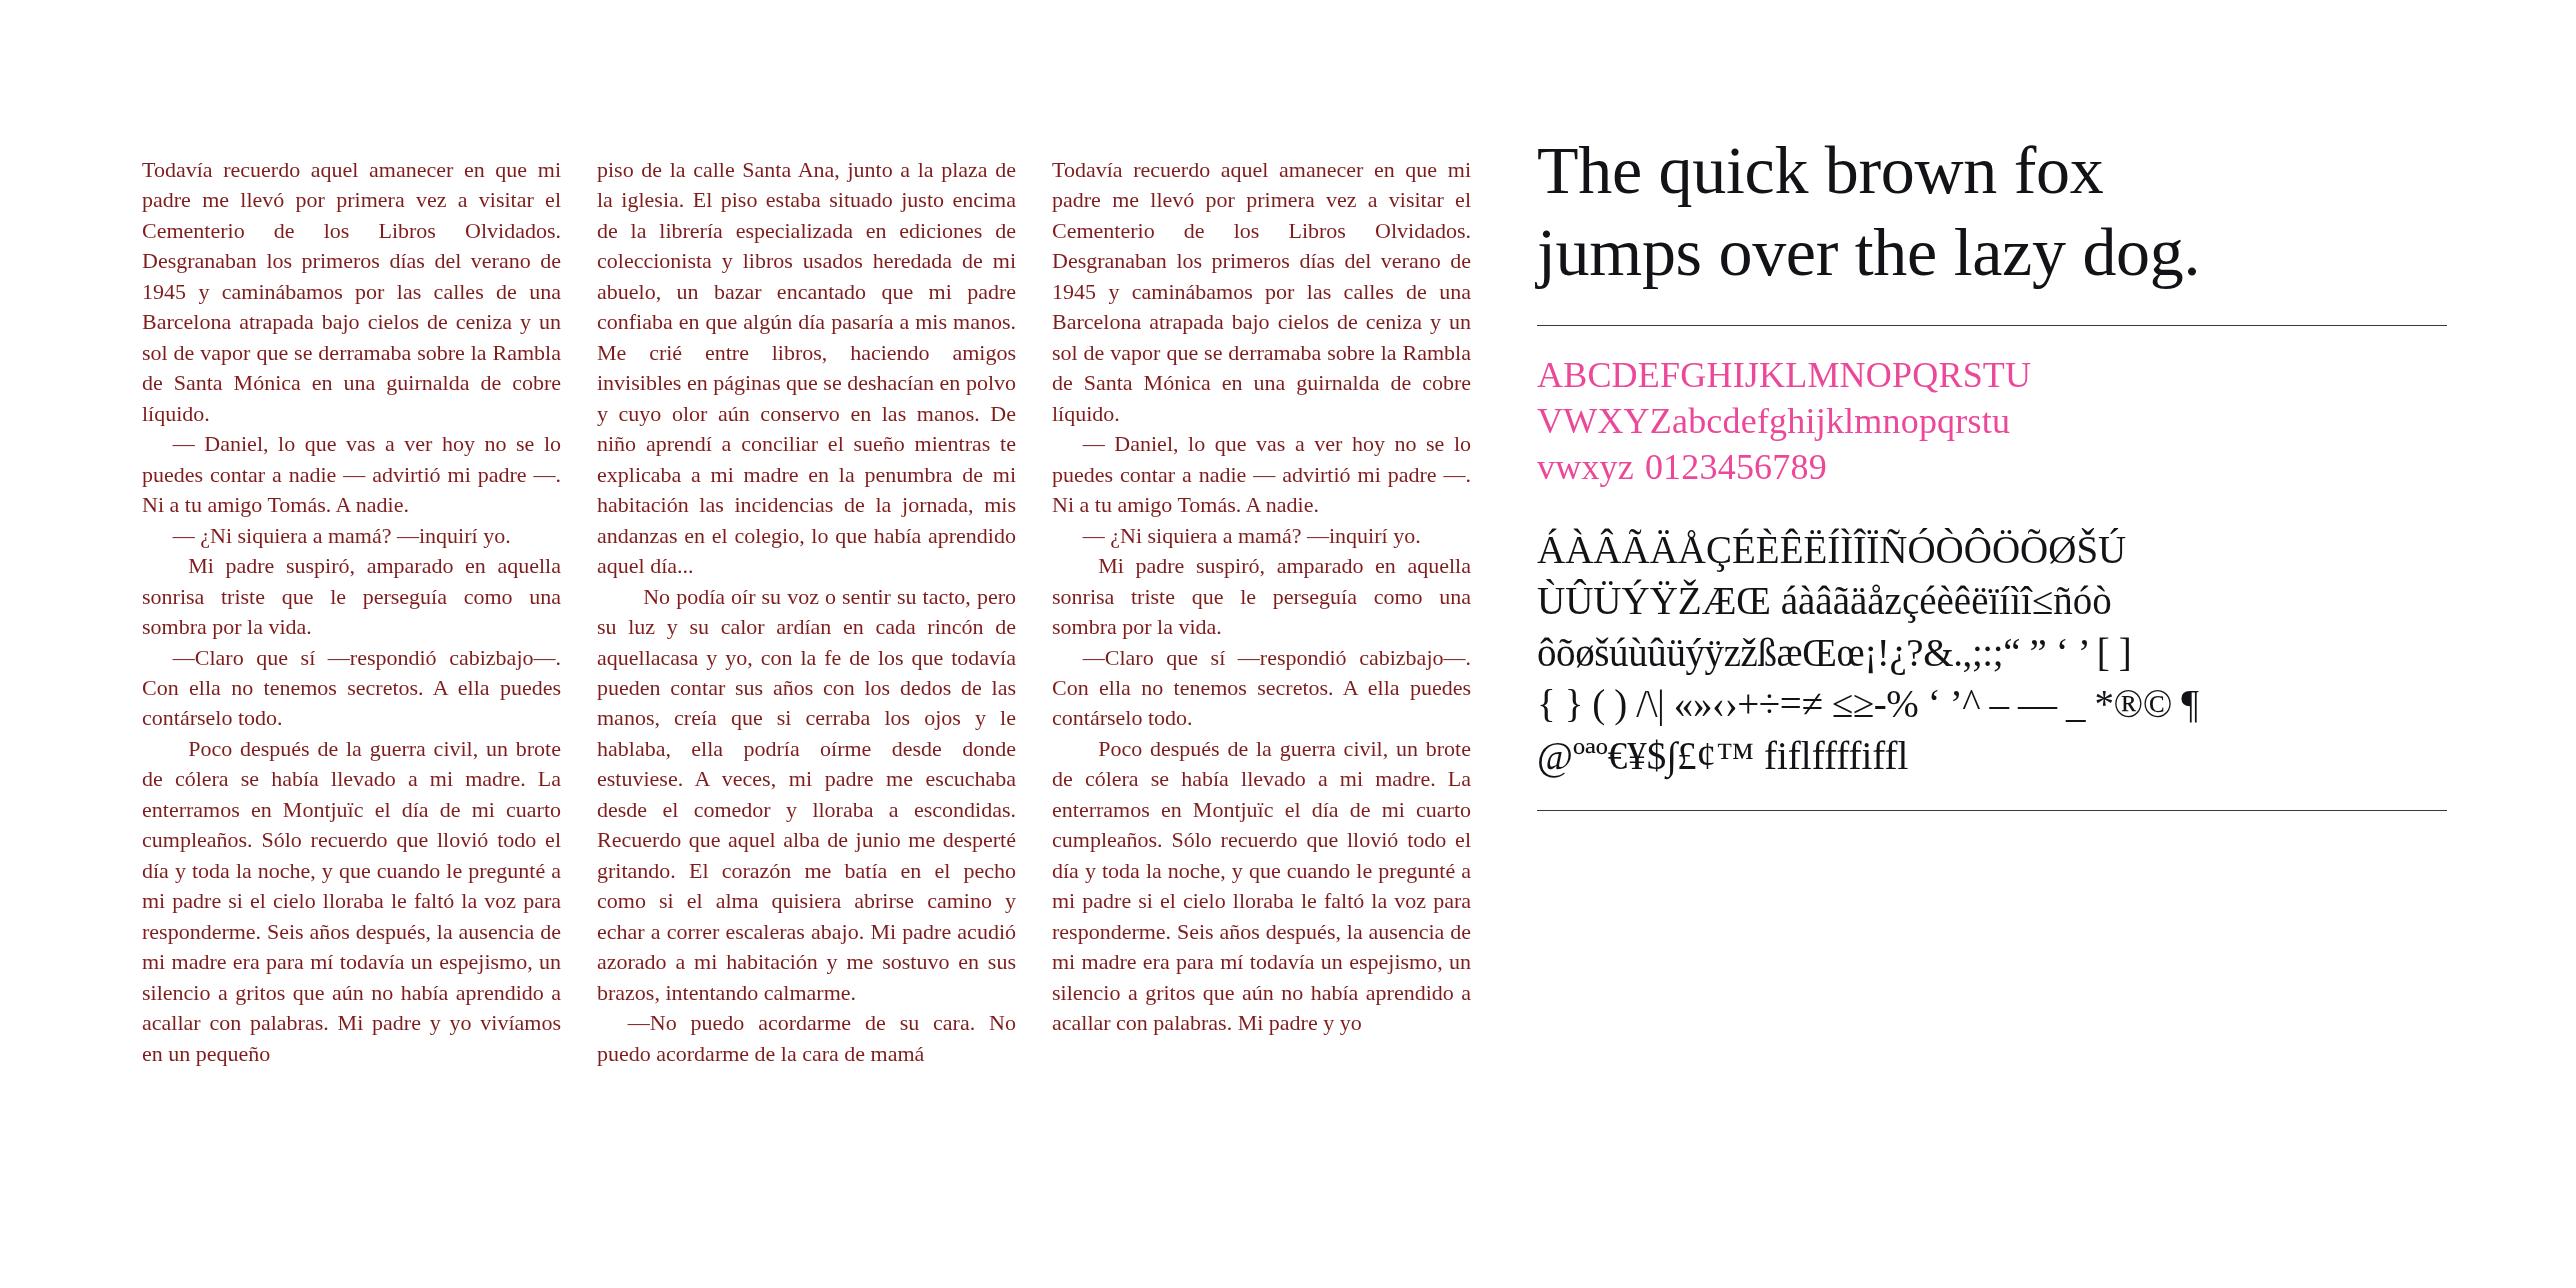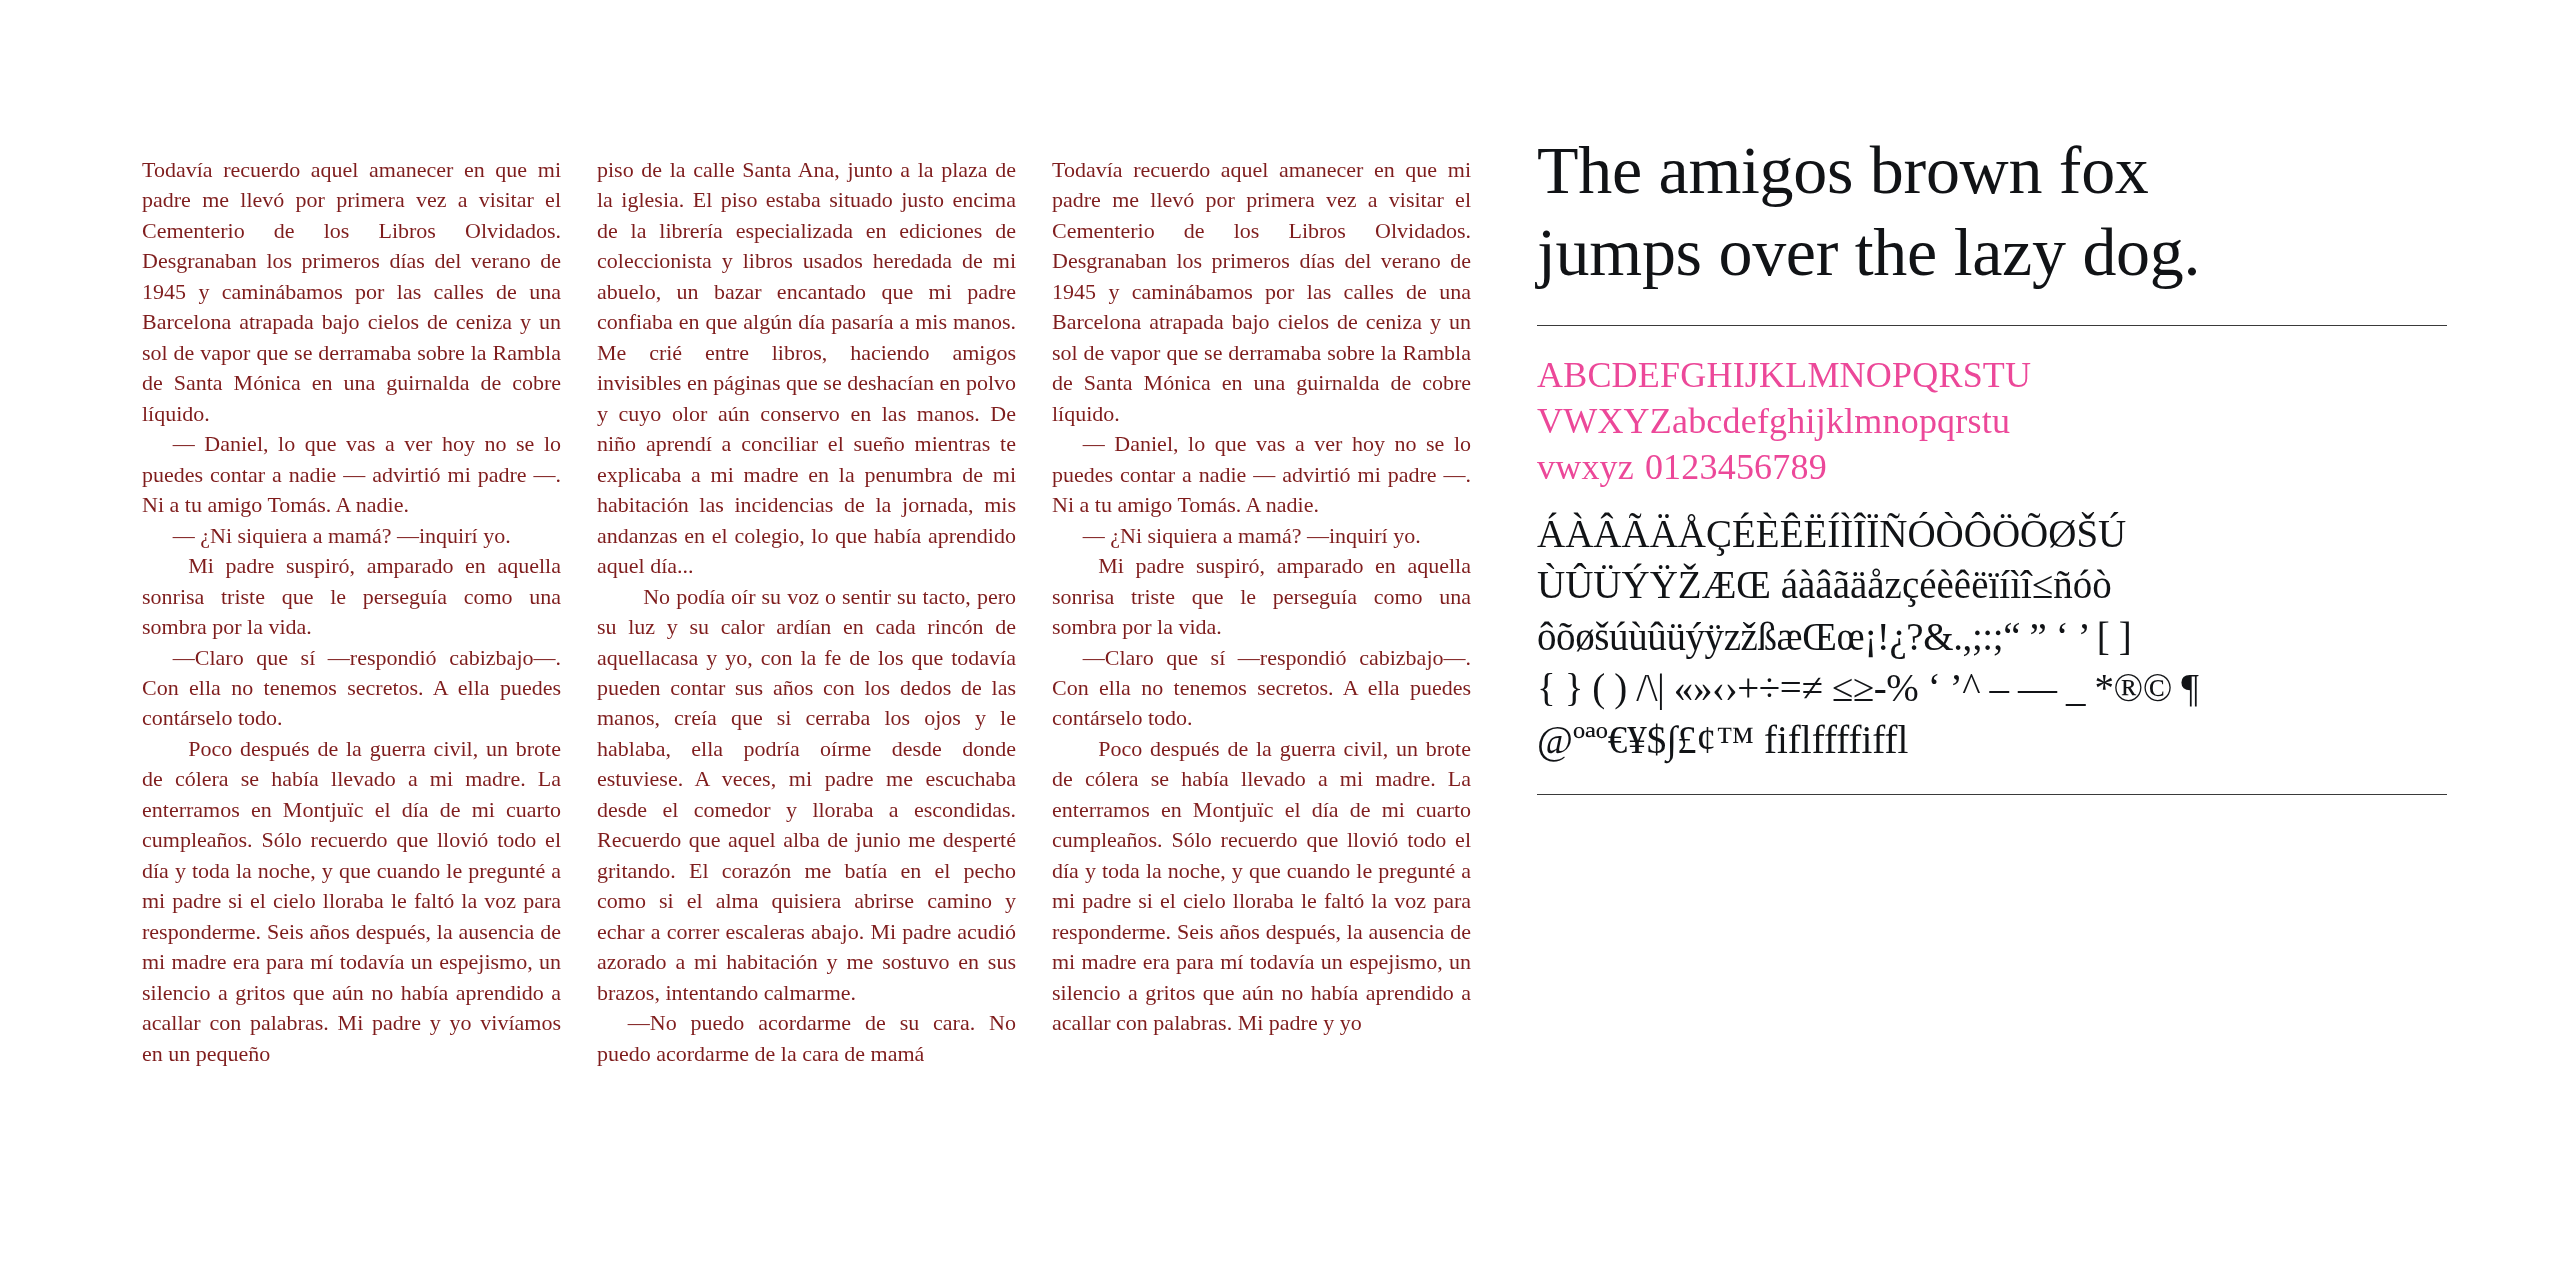--- a/index.html
+++ b/index.html
@@ -83,21 +83,21 @@
     letter-spacing: 0.2px;
     color: #ec4899;
     word-spacing: 1.7px;
   }
   .alphabet div { white-space: nowrap; }
   .glyphs {
     font-family: "Liberation Serif", serif;
     font-size: 39px;
     line-height: 1.32;
     color: #111316;
-    margin-top: 18px;
+    margin-top: 34px;
     letter-spacing: 0px;
   }
   .glyphs div { white-space: nowrap; }
   .glyphs .small { letter-spacing: -0.4px; }
 </style>
 </head>
 <body>
 
 <div class="sheet">
 
@@ -125,21 +125,21 @@
       <p>Mi padre suspiró, amparado en aquella sonrisa triste que le perseguía como una sombra por la vida.</p>
       <p class="dash">—Claro que sí —respondió cabizbajo—. Con ella no tenemos secretos. A ella puedes contárselo todo.</p>
       <p>Poco después de la guerra civil, un brote de cólera se había llevado a mi madre. La enterramos en Montjuïc el día de mi cuarto cumpleaños. Sólo recuerdo que llovió todo el día y toda la noche, y que cuando le pregunté a mi padre si el cielo lloraba le faltó la voz para responderme. Seis años después, la ausencia de mi madre era para mí todavía un espejismo, un silencio a gritos que aún no había aprendido a acallar con palabras. Mi padre y yo</p>
     </div>
 
   </div>
 
   <div class="right">
 
     <div class="pangram">
-      <div>The amigos brown fox</div>
+      <div>The quick brown fox</div>
       <div>jumps over the lazy dog.</div>
     </div>
 
     <hr class="rule">
 
     <div class="alphabet">
       <div>ABCDEFGHIJKLMNOPQRSTU</div>
       <div>VWXYZabcdefghijklmnopqrstu</div>
       <div>vwxyz 0123456789</div>
     </div>

